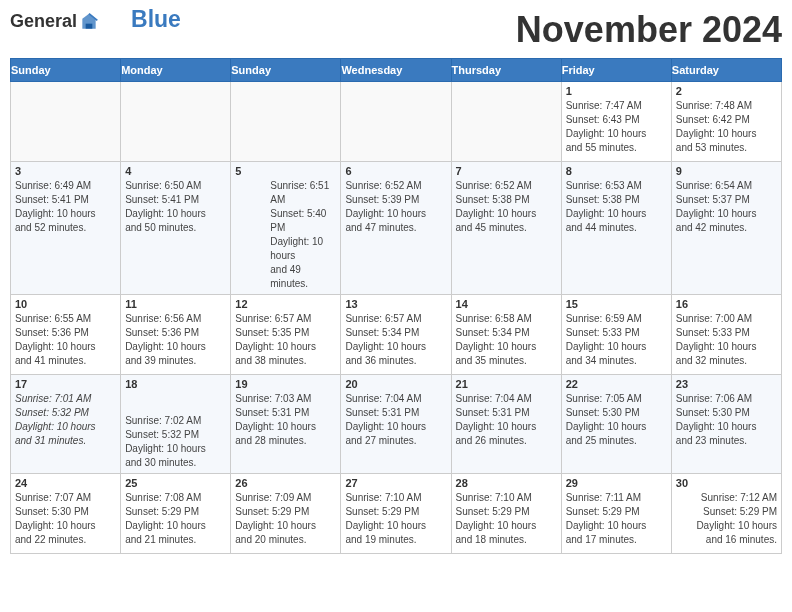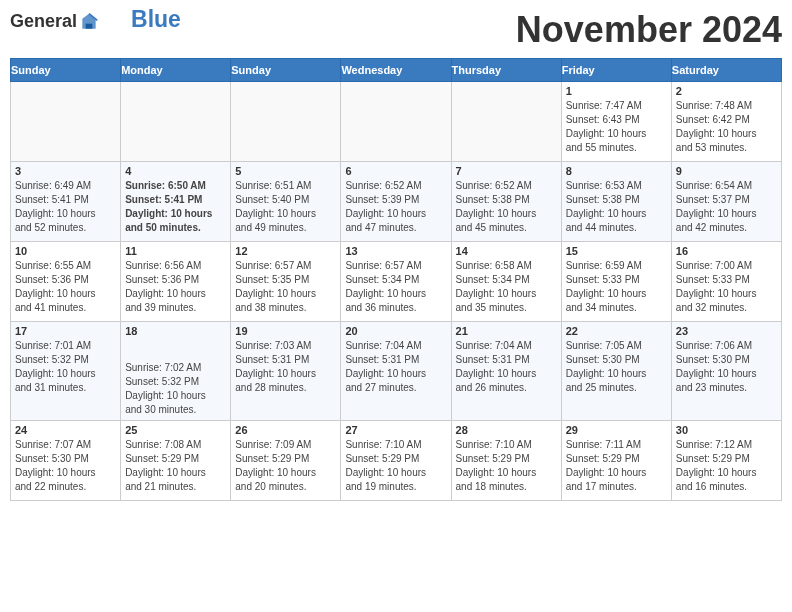--- a/index.html
+++ b/index.html
@@ -157,28 +157,28 @@
       <tr>
         <td>
           <div class="day-num">3</div>
           <div class="day-info" style="white-space: pre-line;">Sunrise: 6:49 AM
 Sunset: 5:41 PM
 Daylight: 10 hours
 and 52 minutes.</div>
         </td>
         <td>
           <div class="day-num">4</div>
-          <div class="day-info" style="white-space: pre-line; font-weight: bold;">Sunrise: 6:50 AM
+          <div class="day-info" style="white-space: pre-line;">Sunrise: 6:50 AM
 Sunset: 5:41 PM
 Daylight: 10 hours
 and 50 minutes.</div>
         </td>
         <td>
           <div class="day-num">5</div>
-          <div class="day-info" style="white-space: pre-line;">Sunrise: 6:51 AM
+          <div class="day-info" style="white-space: pre-line; margin-left: 35px;">Sunrise: 6:51 AM
 Sunset: 5:40 PM
 Daylight: 10 hours
 and 49 minutes.</div>
         </td>
         <td>
           <div class="day-num">6</div>
           <div class="day-info" style="white-space: pre-line;">Sunrise: 6:52 AM
 Sunset: 5:39 PM
 Daylight: 10 hours
 and 47 minutes.</div>
@@ -252,21 +252,21 @@
           <div class="day-num">16</div>
           <div class="day-info" style="white-space: pre-line;">Sunrise: 7:00 AM
 Sunset: 5:33 PM
 Daylight: 10 hours
 and 32 minutes.</div>
         </td>
       </tr>
       <tr>
         <td>
           <div class="day-num">17</div>
-          <div class="day-info" style="white-space: pre-line;">Sunrise: 7:01 AM
+          <div class="day-info" style="white-space: pre-line; font-style: italic;">Sunrise: 7:01 AM
 Sunset: 5:32 PM
 Daylight: 10 hours
 and 31 minutes.</div>
         </td>
         <td>
           <div class="day-num">18</div>
           <div class="day-info" style="white-space: pre-line; margin-top: 24px;">Sunrise: 7:02 AM
 Sunset: 5:32 PM
 Daylight: 10 hours
 and 30 minutes.</div>
@@ -345,20 +345,20 @@
         </td>
         <td>
           <div class="day-num">29</div>
           <div class="day-info" style="white-space: pre-line;">Sunrise: 7:11 AM
 Sunset: 5:29 PM
 Daylight: 10 hours
 and 17 minutes.</div>
         </td>
         <td>
           <div class="day-num">30</div>
-          <div class="day-info" style="white-space: pre-line;">Sunrise: 7:12 AM
+          <div class="day-info" style="white-space: pre-line; text-align: right;">Sunrise: 7:12 AM
 Sunset: 5:29 PM
 Daylight: 10 hours
 and 16 minutes.</div>
         </td>
       </tr>
     </tbody>
 </table>
 
 </body></html>

